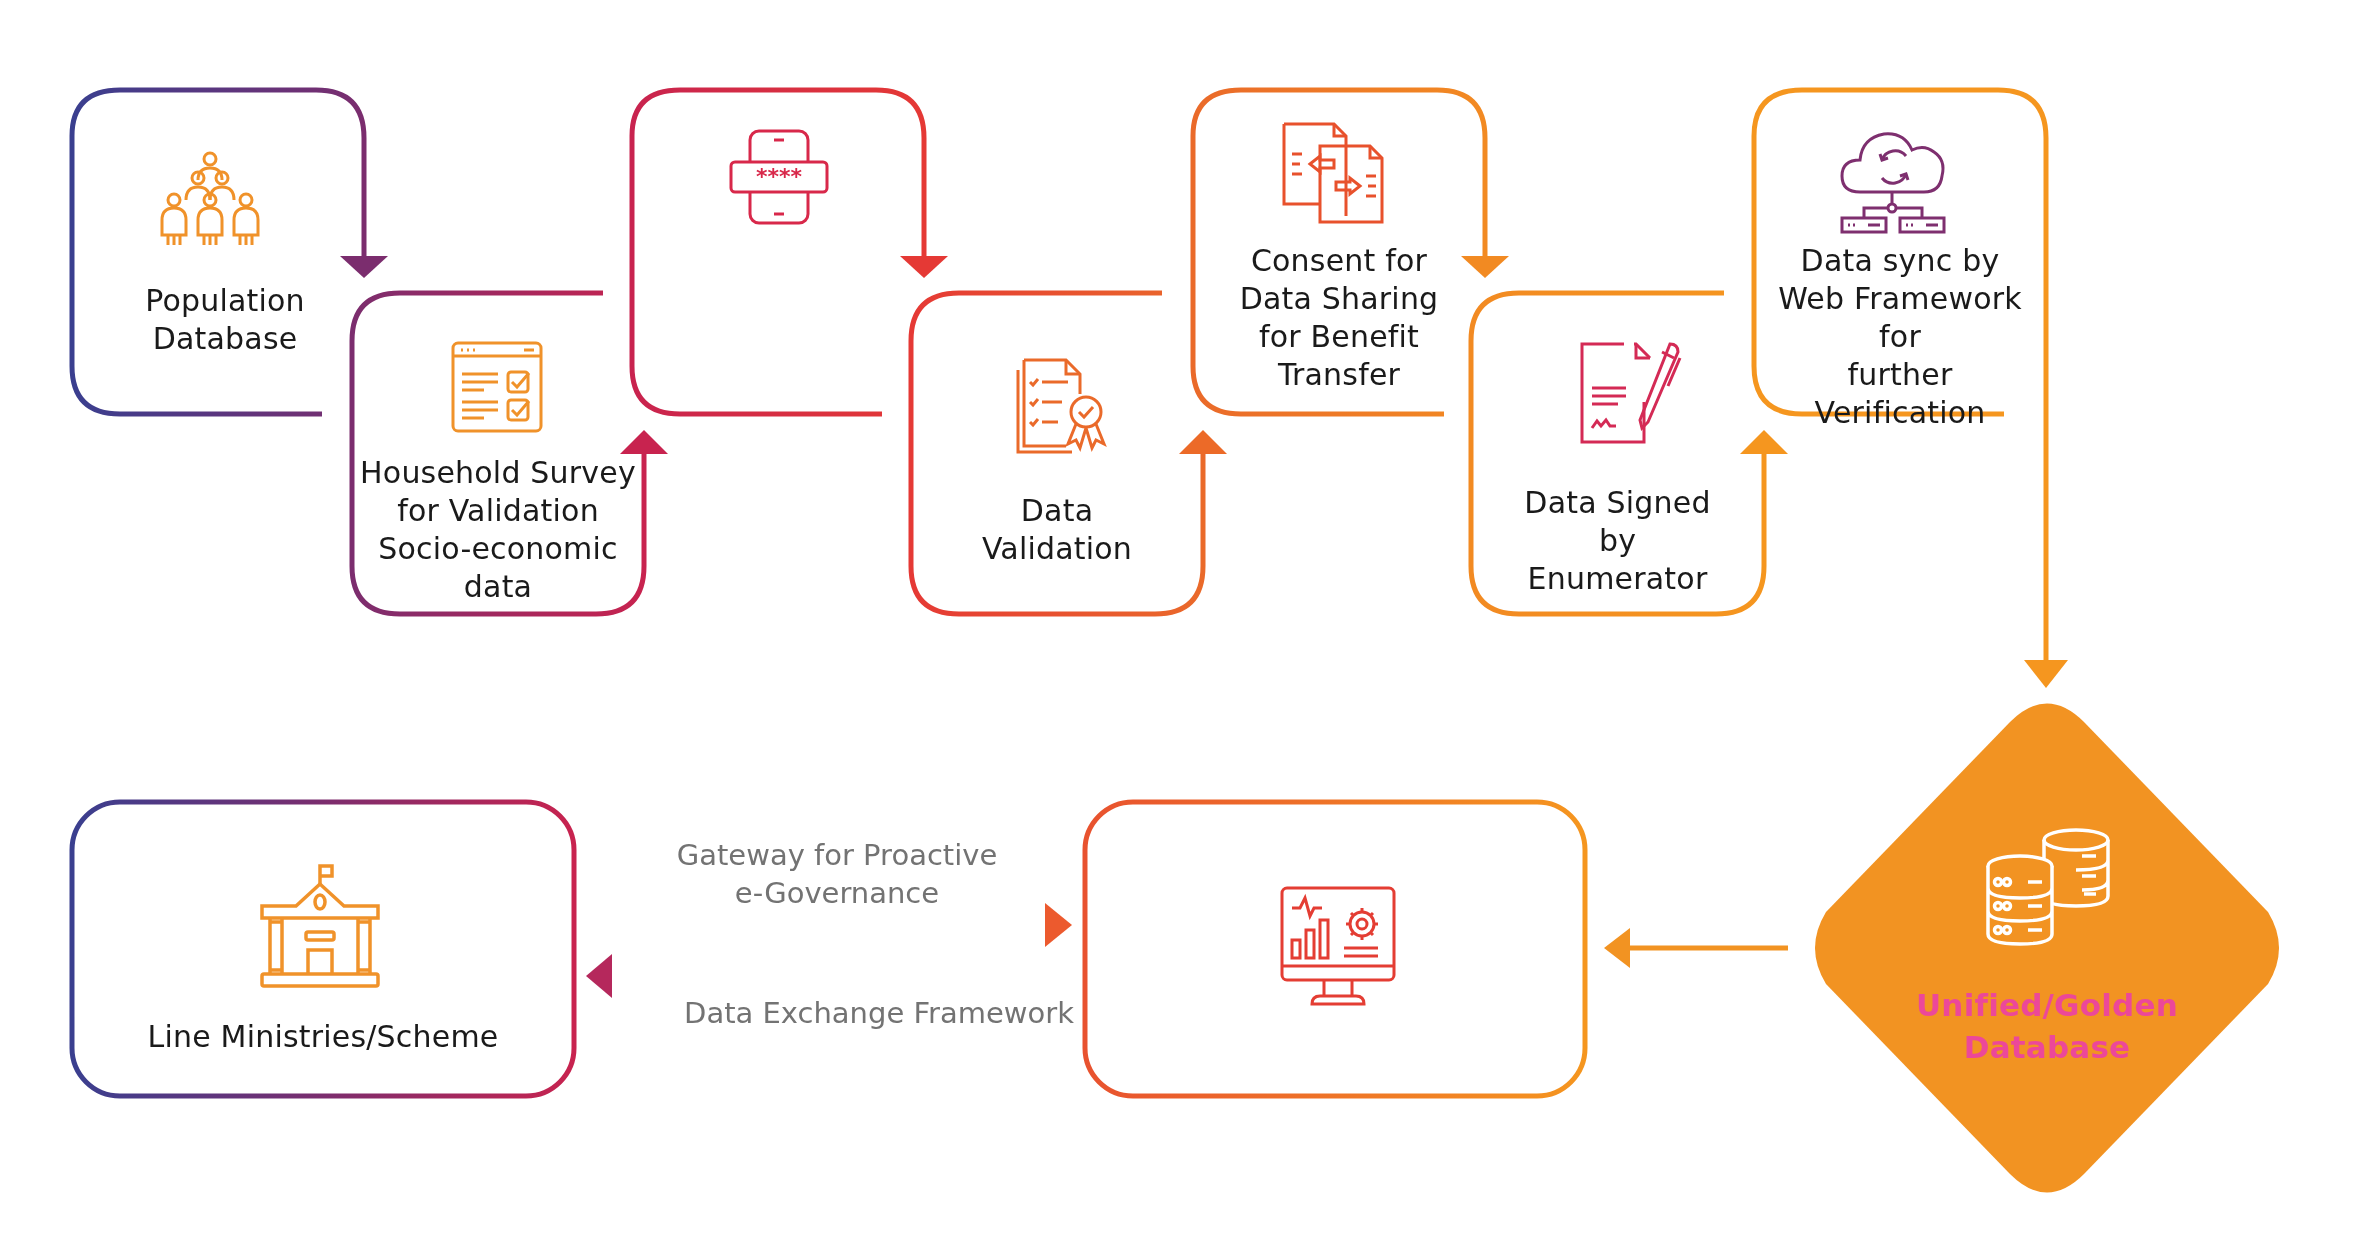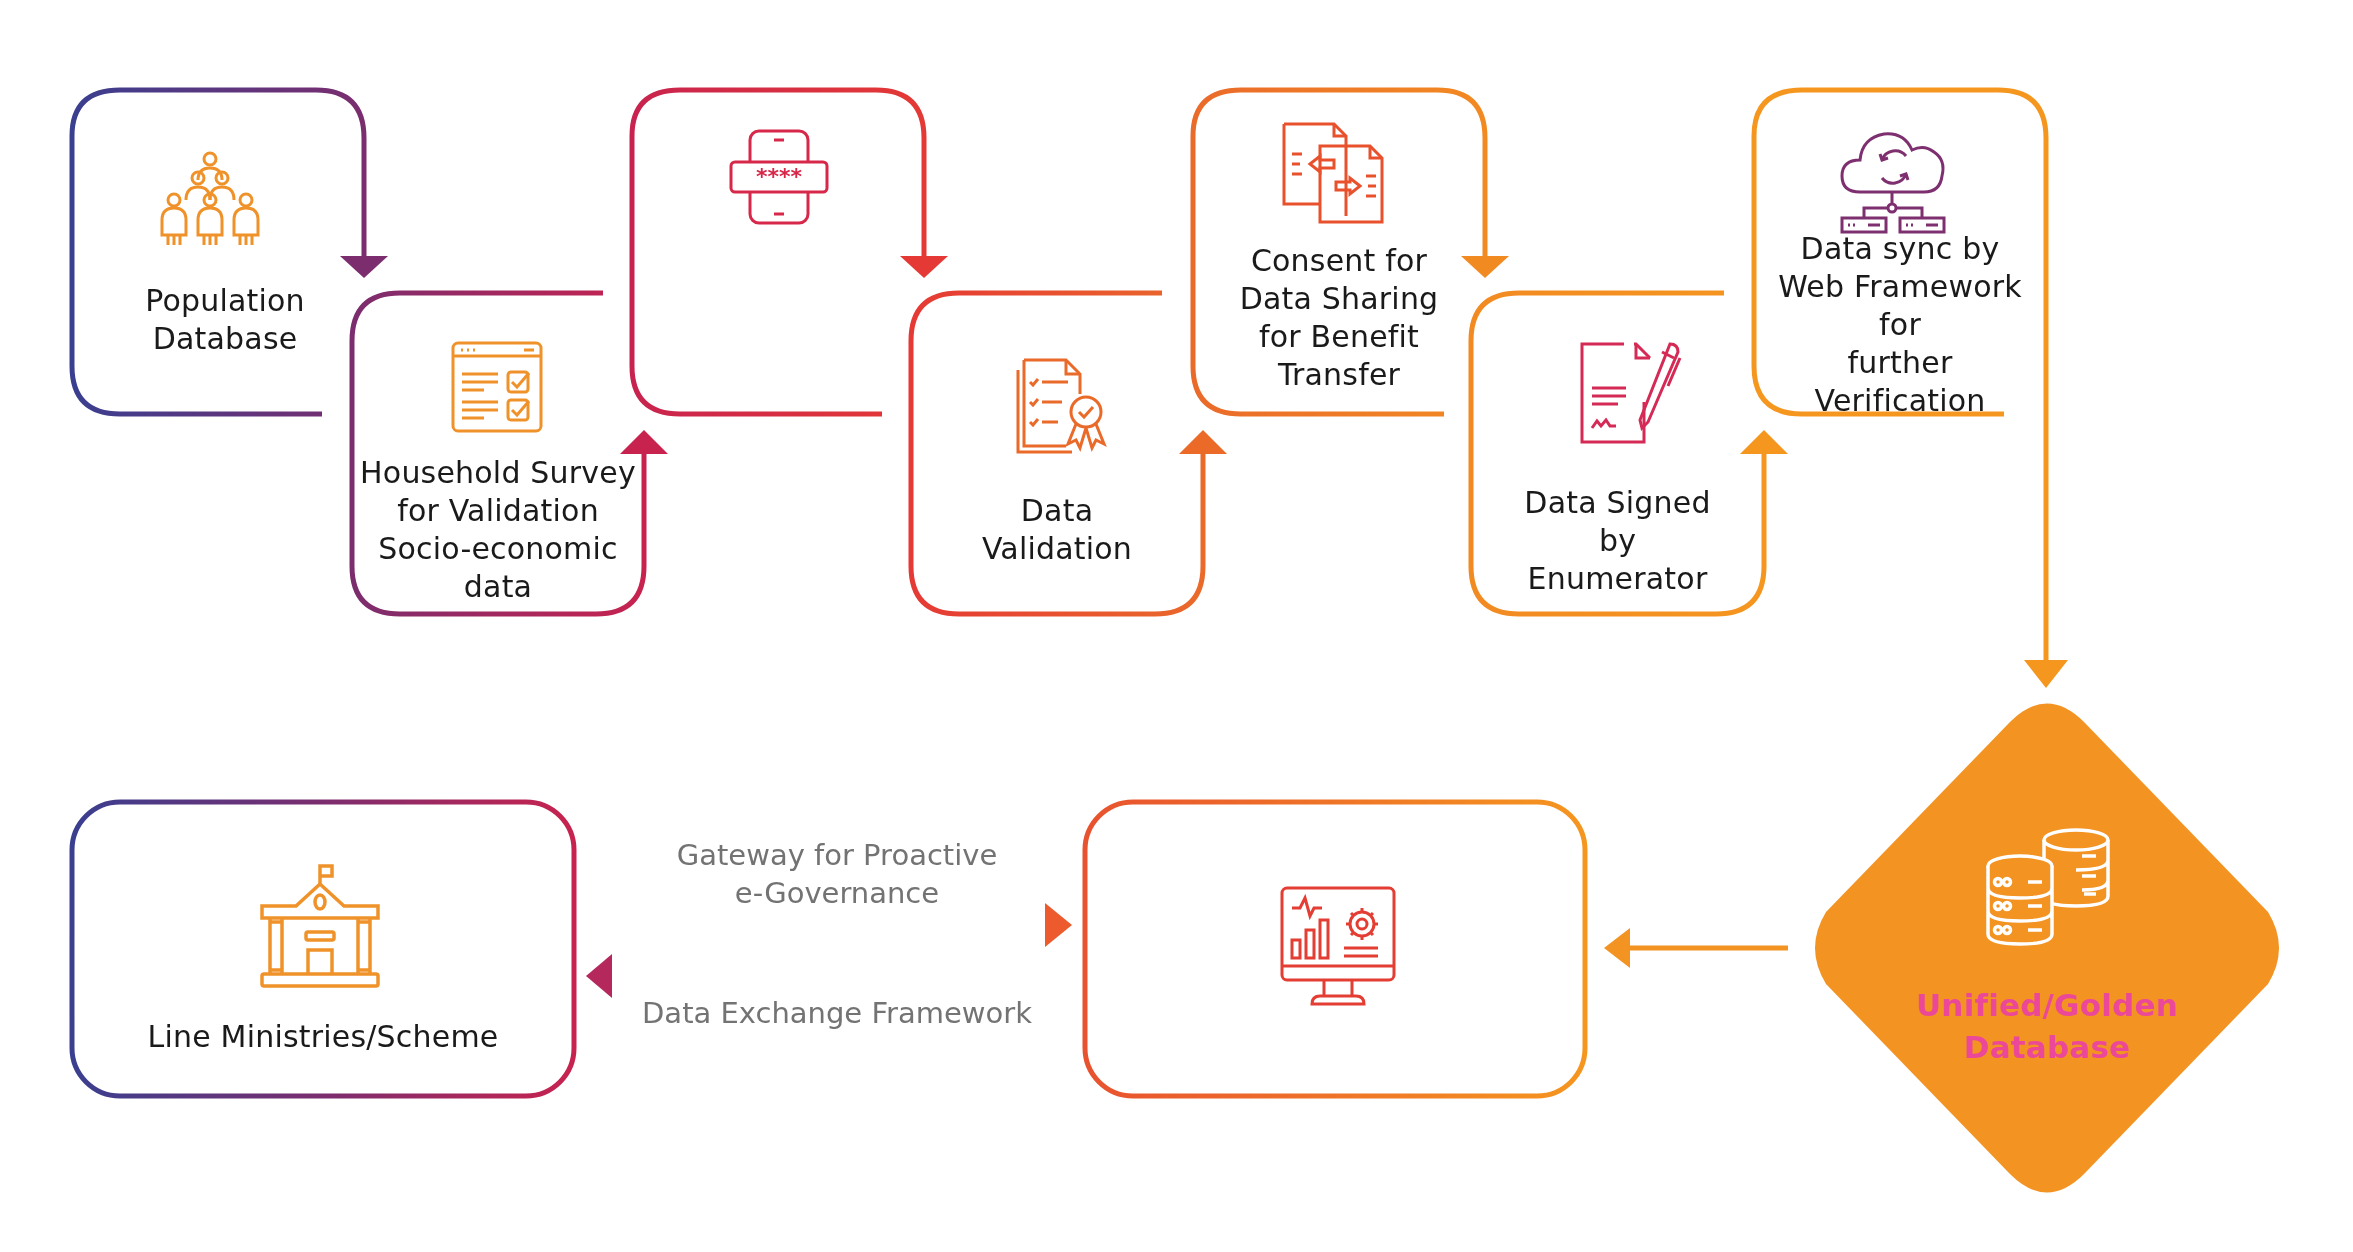--- a/index.html
+++ b/index.html
@@ -271,34 +271,34 @@
   <div>Consent for</div>
   <div>Data Sharing</div>
   <div>for Benefit</div>
   <div>Transfer</div>
 </div>
 <div class="lbl" style="left:1471px;top:484px;width:293px;">
   <div>Data Signed</div>
   <div>by</div>
   <div>Enumerator</div>
 </div>
-<div class="lbl" style="left:1754px;top:230px;width:292px;">
+<div class="lbl" style="left:1754px;top:242px;width:292px;">
   <div>Data sync by</div>
   <div>Web Framework for</div>
   <div>further</div>
   <div>Verification</div>
 </div>
 <div class="lbl white" style="left:1880px;top:984px;width:334px;">
   <div>Unified/Golden</div>
   <div>Database</div>
 </div>
 <div class="lbl" style="left:72px;top:1018px;width:502px;">
   <div>Line Ministries/Scheme</div>
 </div>
 
 <div class="edge-lbl" style="left:600px;top:836px;width:474px;">
   <div>Gateway for Proactive</div>
   <div>e-Governance</div>
 </div>
-<div class="edge-lbl" style="left:600px;top:994px;width:474px;">
+<div class="edge-lbl" style="left:600px;top:994px;width:474px;text-align:right;">
   <div>Data Exchange Framework</div>
 </div>
 </div>
 
 </body></html>

